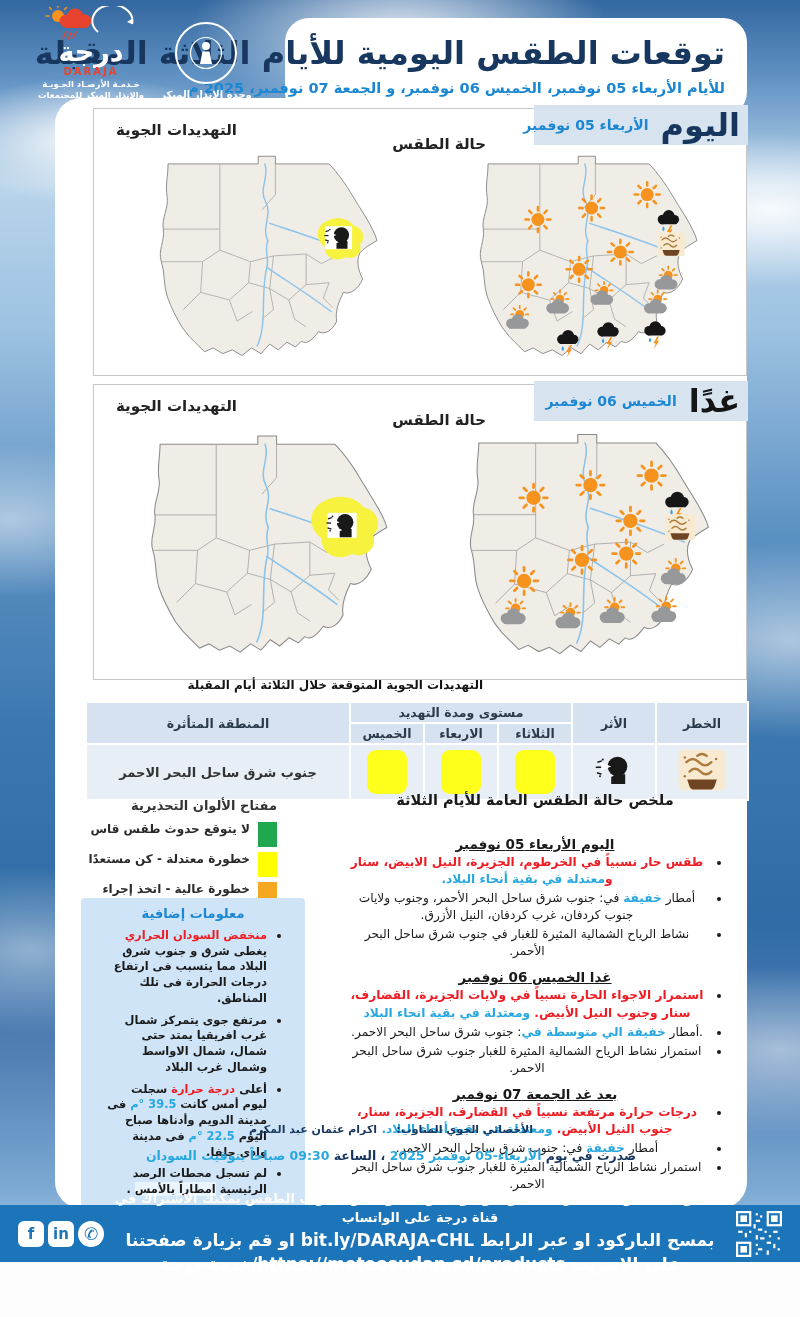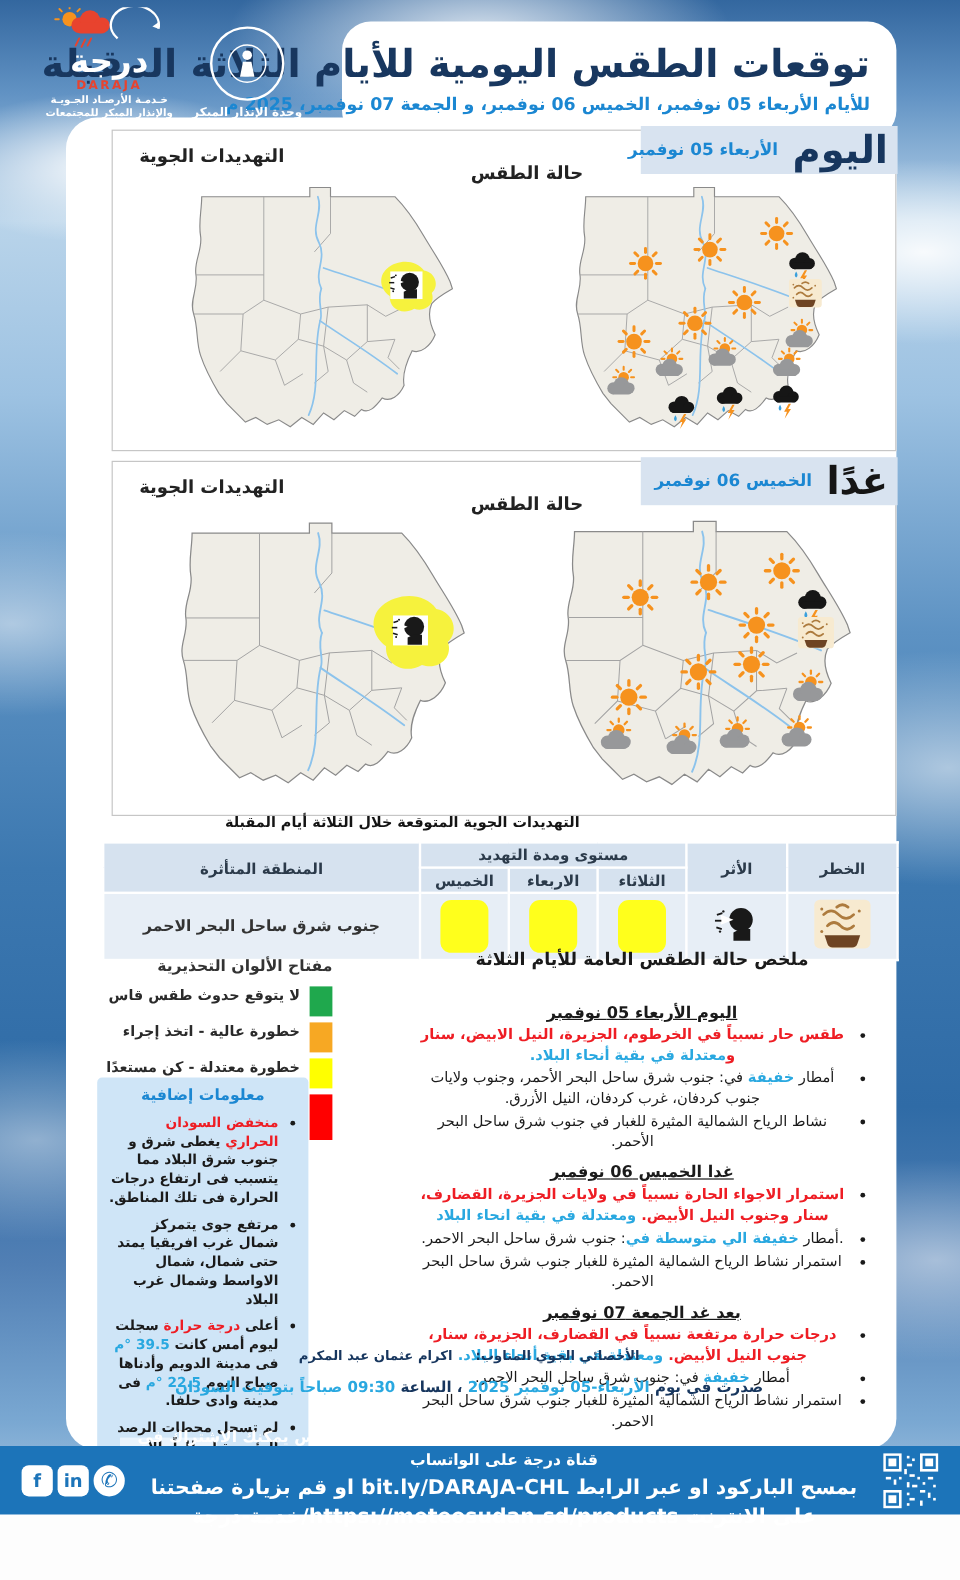--- a/index.html
+++ b/index.html
@@ -75,21 +75,21 @@
   .seg-red{color:#ee1d24;font-weight:bold}
   .seg-blue{color:#29a8e0;font-weight:bold}
   .seg-black{color:#1a1a1a}
   .seg-red-bold{color:#ee1d24;font-weight:bold}
   .seg-hl{background:#eaf4fd;font-weight:bold}
   .seg-navy{color:#17365e}
   .seg-white{color:#fff}
   .seg-white-bold{color:#fff;font-weight:bold}
 
   
-  .info-box{position:absolute;top:800px;left:26px;width:176px;min-height:225px;background:#cfe5f7;border-radius:4px;padding:8px 9px;box-sizing:border-box;direction:rtl;text-align:right}
+  .info-box{position:absolute;top:800px;left:26px;width:224px;min-height:225px;background:#cfe5f7;border-radius:4px;padding:8px 22px;box-sizing:border-box;direction:rtl;text-align:right}
   .info-title{text-align:center;color:#1b87d2;font-weight:bold;font-size:13px;margin-bottom:7px}
   .info-box li{font-size:11.4px;line-height:1.38;margin-bottom:6px;color:#1a1a1a;font-weight:bold}
 
   
   .attribution{position:absolute;top:1025px;left:100px;right:120px;text-align:center;direction:rtl;font-size:11px;font-weight:bold;color:#17365e}
   .issue-line{position:absolute;top:1050px;left:40px;right:60px;text-align:center;direction:rtl;font-size:12.5px;font-weight:bold;color:#17365e}
 
   
   .footer{position:absolute;left:0;top:1205px;width:800px;height:57px;background:#1c74b9;display:flex;align-items:center;direction:rtl;gap:10px;padding:0 18px;box-sizing:border-box}
   .qr{flex:none;width:46px;height:46px}
@@ -348,26 +348,26 @@
     </table>
 
   <div class="legend">
     <div class="legend-title">مفتاح الألوان التحذيرية</div>
     <div>
         <div class="legend-row">
           <div class="legend-swatch" style="background: rgb(31, 168, 77);"></div>
           <div class="legend-label">لا يتوقع حدوث طقس قاس</div>
         </div>
         <div class="legend-row">
+          <div class="legend-swatch" style="background: rgb(255, 255, 0);"></div>
+          <div class="legend-label">خطورة معتدلة - كن مستعدًا</div>
+        </div>
+        <div class="legend-row">
           <div class="legend-swatch" style="background: rgb(247, 168, 35);"></div>
           <div class="legend-label">خطورة عالية - اتخذ إجراء</div>
-        </div>
-        <div class="legend-row">
-          <div class="legend-swatch" style="background: rgb(255, 255, 0);"></div>
-          <div class="legend-label">خطورة معتدلة - كن مستعدًا</div>
         </div>
         <div class="legend-row">
           <div class="legend-swatch tall" style="background: rgb(255, 0, 0);"></div>
           <div class="legend-label">خطورة عالية جدا - اتخذ التدابير القصوى</div>
         </div>
       </div>
   </div>
 
   <div class="summary">
     <div class="summary-title">ملخص حالة الطقس العامة للأيام الثلاثة</div>

